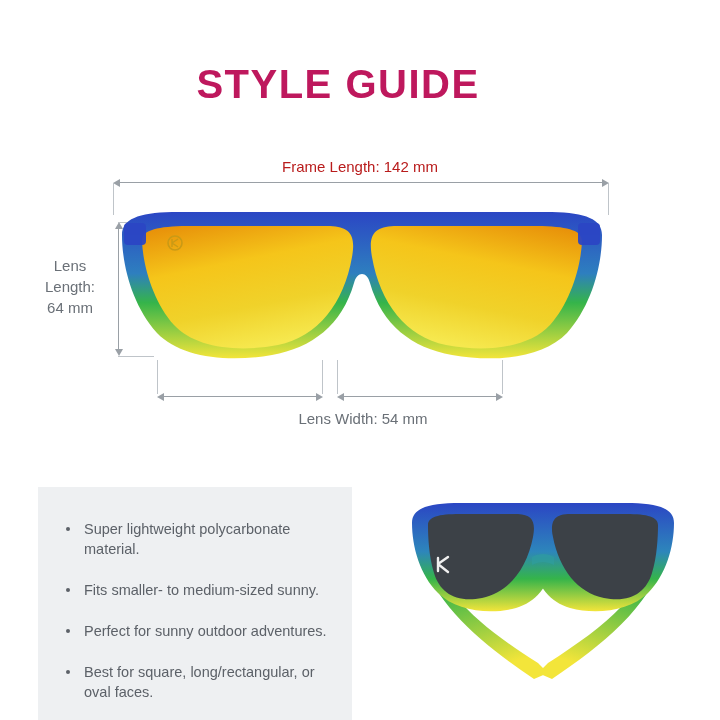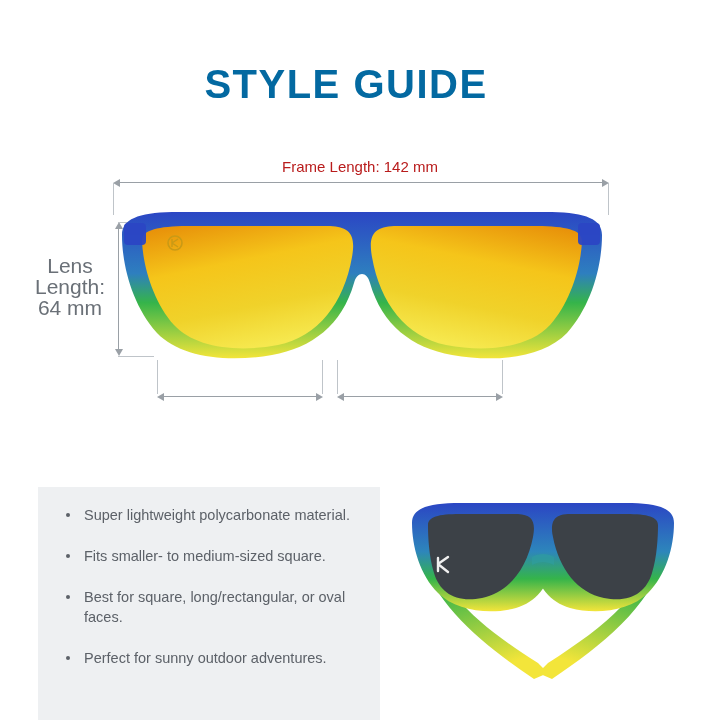--- a/index.html
+++ b/index.html
@@ -18,27 +18,27 @@
   .page {
     position: relative;
     width: 720px;
     height: 720px;
   }
 
   
   .title {
     position: absolute;
     top: 62px;
-    left: 16px;
+    left: 8px;
     width: 660px;
     text-align: center;
     font-size: 40px;
     font-weight: bold;
     letter-spacing: 1.5px;
-    color: #0369a1;
+    color: #be185d;
   }
 
   
   .frame-length-label {
     position: absolute;
     top: 158px;
     left: 0;
     width: 720px;
     text-align: center;
     font-size: 15px;
@@ -101,21 +101,21 @@
   #frame-length-arrow { top: 178px; left: 113px; width: 496px; }
   #frame-tick-left  { top: 183px; left: 113px; height: 32px; }
   #frame-tick-right { top: 183px; left: 608px; height: 32px; }
 
   .lens-height-label {
     position: absolute;
     top: 255px;
     left: 30px;
     width: 80px;
     text-align: center;
-    font-size: 21px;
+    font-size: 15px;
     line-height: 21px;
     color: #6a7077;
   }
   #lens-height-arrow { top: 222px; left: 114px; height: 134px; }
   #lh-tick-top    { top: 222px; left: 118px; width: 36px; }
   #lh-tick-bottom { top: 356px; left: 118px; width: 36px; }
 
   #lens-width-arrow { top: 392px; left: 157px; width: 166px; }
   #lw-tick-left  { top: 360px; left: 157px; height: 34px; }
   #lw-tick-right { top: 360px; left: 322px; height: 34px; }
@@ -145,24 +145,24 @@
     left: 112px;
     width: 500px;
     height: 160px;
   }
 
   
   .features {
     position: absolute;
     left: 38px;
     top: 487px;
-    width: 342px;
+    width: 314px;
     height: 233px;
     background: #eef0f2;
-    padding: 18px 24px 0 24px;
+    padding: 32px 24px 0 24px;
     box-sizing: border-box;
   }
   .features ul {
     margin: 0;
     padding: 0;
     list-style: none;
   }
   .features li {
     position: relative;
     padding-left: 22px;
@@ -277,28 +277,29 @@
 
   <div class="arrow-h" id="nose-bridge-arrow">
     <div class="head left"></div>
     <div class="line"></div>
     <div class="head right"></div>
   </div>
   <div class="tick-v" id="nb-tick-left"></div>
   <div class="tick-v" id="nb-tick-right"></div>
 
   <div class="bottom-measure-labels">
+    <div class="m">Lens Width: 54 mm</div>
   </div>
 
   <div class="features">
     <ul>
       <li>Super lightweight polycarbonate material.</li>
-      <li>Fits smaller- to medium-sized square.</li>
+      <li>Fits smaller- to medium-sized sunny.</li>
+      <li>Perfect for sunny outdoor adventures.</li>
       <li>Best for square, long/rectangular, or oval faces.</li>
-      <li>Perfect for sunny outdoor adventures.</li>
     </ul>
   </div>
 
   <div class="glasses-back">
     <svg width="290" height="215" viewBox="0 0 290 215" xmlns="http://www.w3.org/2000/svg">
       <defs>
         <linearGradient id="backFrameGrad" x1="0" y1="0" x2="0" y2="1">
           <stop offset="0%" stop-color="#2b46c4"></stop>
           <stop offset="45%" stop-color="#2d86bb"></stop>
           <stop offset="70%" stop-color="#35b44a"></stop>

